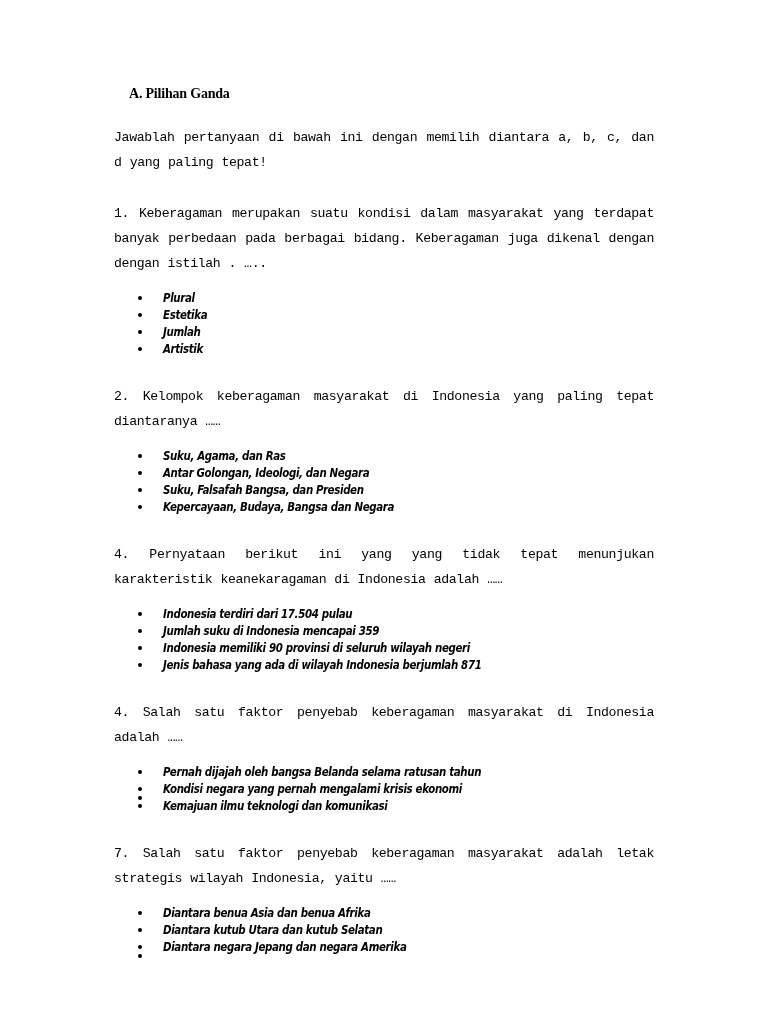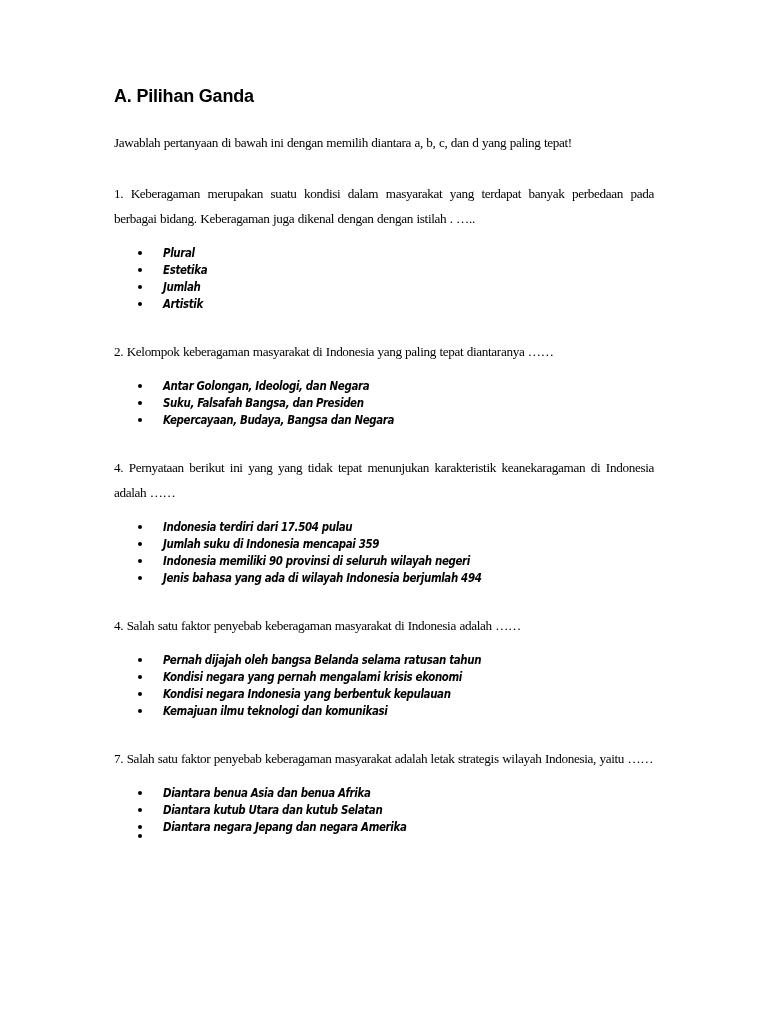--- a/index.html
+++ b/index.html
@@ -26,32 +26,32 @@
   }
   .content {
     position: absolute;
     left: 114px;
     top: 86px;
     width: 540px;
   }
 
   
   .section-heading {
-    font-family: Liberation Sans, sans-serif;
-    font-size: 18px;
+    font-family: Liberation Serif, serif;
+    font-size: 14px;
     font-weight: bold;
     letter-spacing: -0.2px;
     line-height: 1.2;
-    margin: 0 0 22px 0;
+    margin: 0 0 22px 15px;
     white-space: pre;
   }
 
   
   .para {
-    font-family: Liberation Serif, serif;
+    font-family: Liberation Mono, monospace;
     font-size: 13.2px;
     line-height: 25px;
     letter-spacing: -0.35px;
     text-align: justify;
     text-justify: inter-word;
     margin: 0;
     word-spacing: 0.5px;
   }
   .para.q {
     margin-top: 26px;
@@ -124,20 +124,24 @@
           <span>Artistik</span>
         </li>
       </ul>
     </div>
 
     <div class="q-block">
       <p class="para q">2. Kelompok keberagaman masyarakat di Indonesia yang paling tepat diantaranya ……</p>
       <ul class="options">
         <li>
           <span class="bullet"></span>
+          <span>Suku, Agama, dan Ras</span>
+        </li>
+        <li>
+          <span class="bullet"></span>
           <span>Antar Golongan, Ideologi, dan Negara</span>
         </li>
         <li>
           <span class="bullet"></span>
           <span>Suku, Falsafah Bangsa, dan Presiden</span>
         </li>
         <li>
           <span class="bullet"></span>
           <span>Kepercayaan, Budaya, Bangsa dan Negara</span>
         </li>
@@ -154,39 +158,38 @@
         <li>
           <span class="bullet"></span>
           <span>Jumlah suku di Indonesia mencapai 359</span>
         </li>
         <li>
           <span class="bullet"></span>
           <span>Indonesia memiliki 90 provinsi di seluruh wilayah negeri</span>
         </li>
         <li>
           <span class="bullet"></span>
-          <span>Jenis bahasa yang ada di wilayah Indonesia berjumlah 494</span>
+          <span>Jenis bahasa yang ada di wilayah Indonesia berjumlah 871</span>
         </li>
       </ul>
     </div>
 
     <div class="q-block">
       <p class="para q">4. Salah satu faktor penyebab keberagaman masyarakat di Indonesia adalah ……</p>
       <ul class="options">
         <li>
           <span class="bullet"></span>
           <span>Pernah dijajah oleh bangsa Belanda selama ratusan tahun</span>
         </li>
         <li>
           <span class="bullet"></span>
           <span>Kondisi negara yang pernah mengalami krisis ekonomi</span>
         </li>
         <li>
           <span class="bullet"></span>
-          <span>Kondisi negara Indonesia yang berbentuk kepulauan</span>
         </li>
         <li>
           <span class="bullet"></span>
           <span>Kemajuan ilmu teknologi dan komunikasi</span>
         </li>
       </ul>
     </div>
 
     <div class="q-block">
       <p class="para q">7. Salah satu faktor penyebab keberagaman masyarakat adalah letak strategis wilayah Indonesia, yaitu ……</p>

